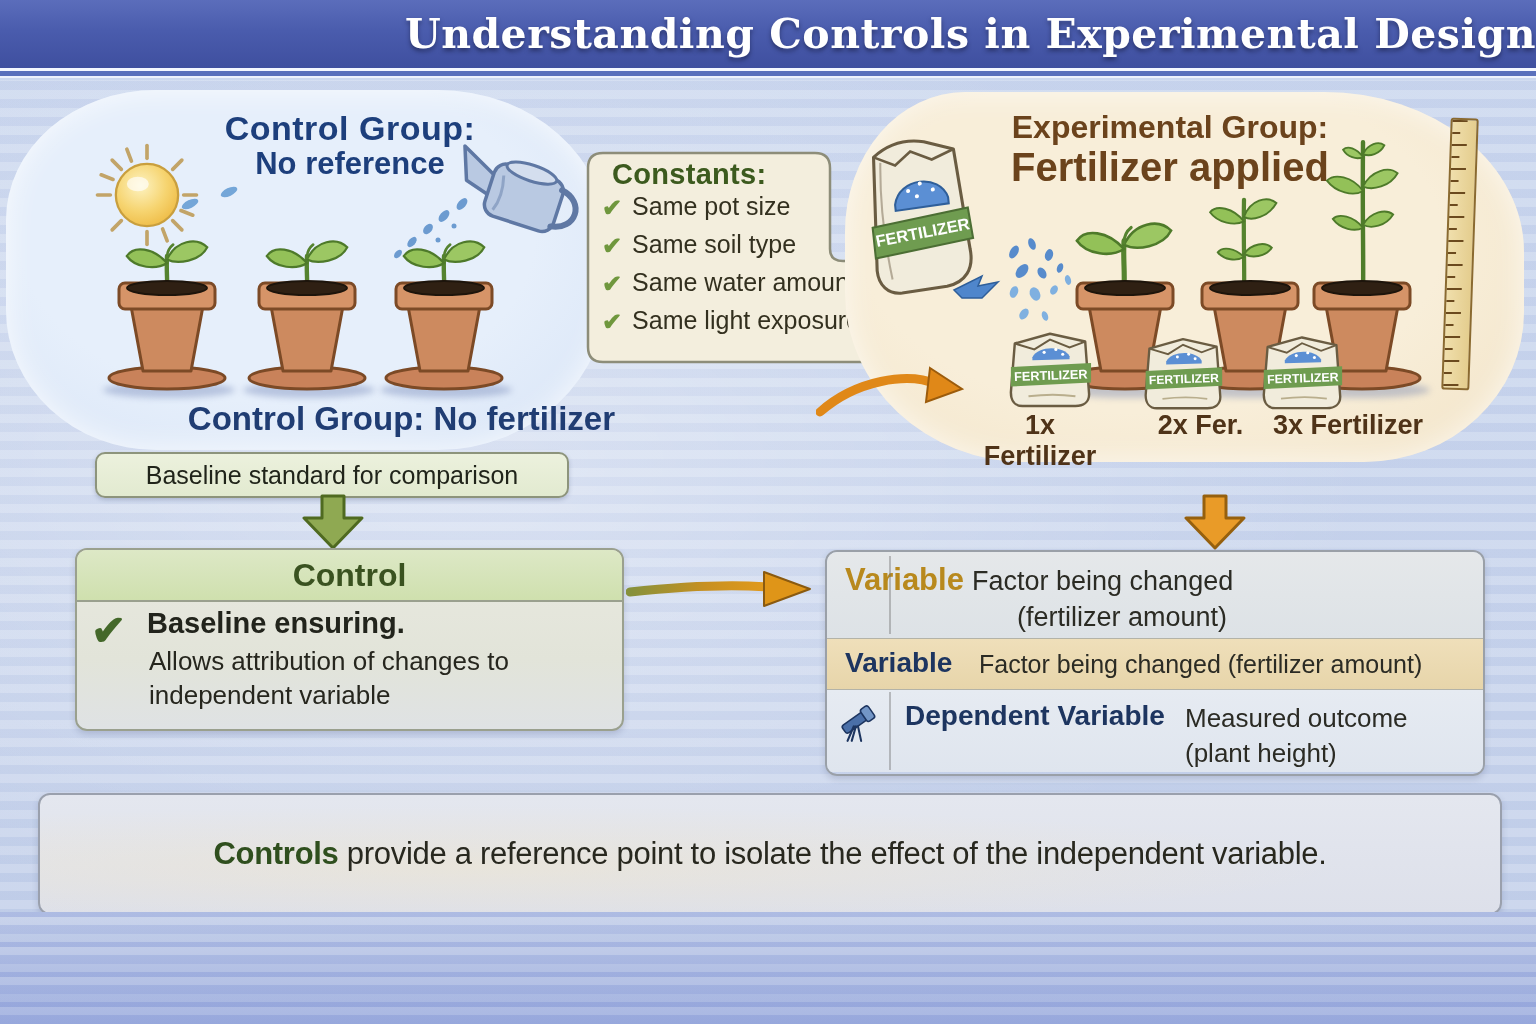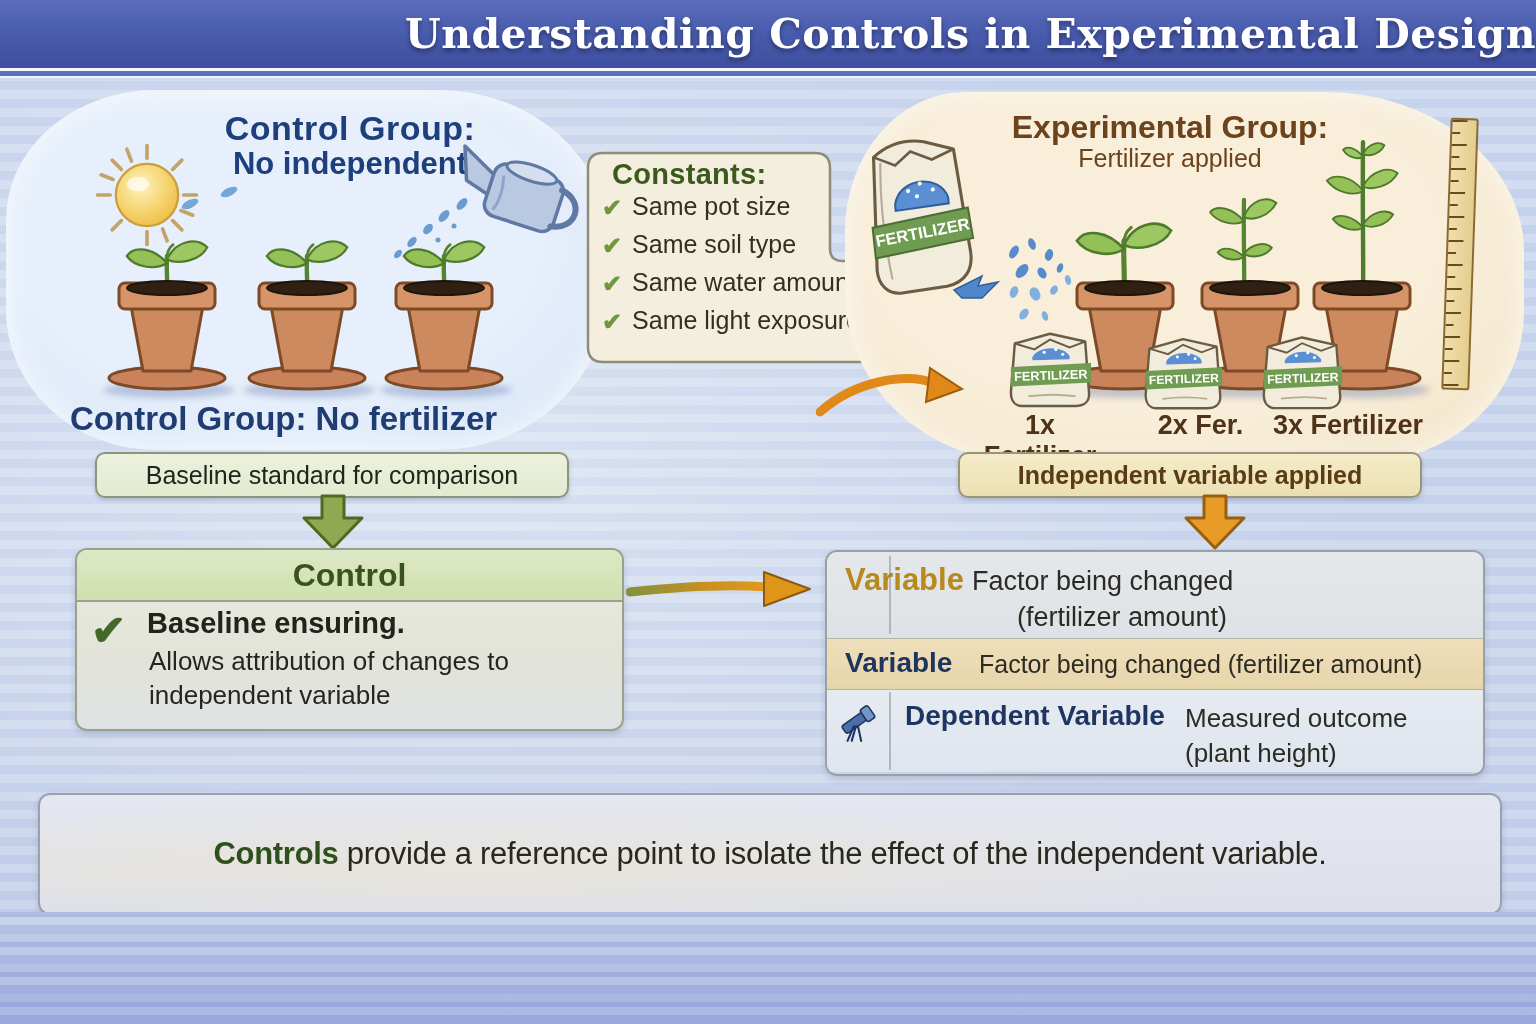--- a/index.html
+++ b/index.html
@@ -28,22 +28,22 @@
   .blob-right{left:845px;top:92px;width:679px;height:370px;
     border-radius:120px 200px 160px 180px / 140px 160px 150px 170px;
     background:radial-gradient(ellipse at 45% 40%, #f8eed9 55%, #f2e3c6 100%);
     box-shadow:inset 0 0 30px rgba(255,255,255,.7);}
   
   .cg-head{left:180px;top:110px;width:340px;text-align:center;color:#1d3f7c;line-height:1.08;}
   .cg-head .l1{font-size:34px;font-weight:700;letter-spacing:.5px;}
   .cg-head .l2{font-size:31px;font-weight:600;}
   .eg-head{left:950px;top:110px;width:440px;text-align:center;color:#6b431c;line-height:1.1;}
   .eg-head .l1{font-size:32px;font-weight:600;}
-  .eg-head .l2{font-size:25px;font-weight:400;}
-  .cg-caption{left:70px;top:400px;width:545px;text-align:left;color:#203d73;font-size:33px;font-weight:600;}
+  .eg-head .l2{font-size:40px;font-weight:700;}
+  .cg-caption{left:70px;top:400px;width:545px;text-align:right;color:#203d73;font-size:33px;font-weight:600;}
   .dose{color:#4f3318;font-size:27px;font-weight:600;text-align:center;}
   
   .const-head{left:612px;top:158px;font-size:29px;font-weight:700;color:#3c5a1e;letter-spacing:.3px;}
   .const-list{left:602px;top:192px;width:270px;list-style:none;margin:0;padding:0;}
   .const-list li{display:flex;align-items:baseline;gap:10px;height:38px;font-size:25px;color:#33301f;}
   .chk{color:#6f973d;font-size:24px;font-weight:700;transform:translateY(1px);}
   
   .pill{border-radius:10px;display:flex;align-items:center;justify-content:center;
     font-size:25px;box-shadow:0 2px 4px rgba(60,70,110,.25);}
   .pill-green{left:95px;top:452px;width:470px;height:42px;background:linear-gradient(180deg,#ecf1dd,#e2ead0);
@@ -164,21 +164,21 @@
         <line x1="77" y1="97" x2="82" y2="110"></line>
       <line x1="10" y1="38" x2="23" y2="43"></line>
         <line x1="97" y1="77" x2="110" y2="82"></line>
     </g>
     <circle cx="60" cy="60" r="34" fill="url(#sungrad)" stroke="#c99f3e" stroke-width="2.5"></circle>
     <ellipse cx="50" cy="48" rx="12" ry="8" fill="rgba(255,255,255,.65)"></ellipse>
   </svg>
 
   <div class="abs cg-head">
     <div class="l1">Control Group:</div>
-    <div class="l2">No independent</div>
+    <div class="l2">No reference</div>
   </div>
 
   <svg class="abs" style="left:440px;top:136px" width="150" height="118" viewBox="0 0 150 118">
     <g transform="rotate(18 75 60)">
       <path d="M52,48 L12,28 L24,60 L52,68 Z" fill="#b9c9e2" stroke="#5f78a4" stroke-width="3.5" stroke-linejoin="round"></path>
       <rect x="48" y="32" width="72" height="54" rx="12" fill="#b9c9e2" stroke="#5f78a4" stroke-width="3.5"></rect>
       <ellipse cx="84" cy="33" rx="26" ry="8" fill="#d4deee" stroke="#5f78a4" stroke-width="3"></ellipse>
       <path d="M118,40 C144,44 144,74 118,78" fill="none" stroke="#5f78a4" stroke-width="6" stroke-linecap="round"></path>
       <path d="M58,44 C62,58 62,70 58,80" fill="none" stroke="#8fa4c6" stroke-width="3"></path>
     </g>
@@ -354,21 +354,20 @@
   <svg class="abs" style="left:816px;top:364px" width="150" height="58" viewBox="0 0 150 58">
     <path d="M4,48 C40,16 92,8 120,20" fill="none" stroke="#e08818" stroke-width="9" stroke-linecap="round"></path>
     <polygon points="114,4 146,25 110,38" fill="#e08818" stroke="#9c5c0c" stroke-width="2"></polygon>
   </svg>
 
   <div class="abs dose" style="left:965px;top:410px;width:150px">1x Fertilizer</div>
   <div class="abs dose" style="left:1128px;top:410px;width:145px">2x Fer.</div>
   <div class="abs dose" style="left:1268px;top:410px;width:160px">3x Fertilizer</div>
 
   <div class="abs pill pill-green">Baseline standard for comparison</div>
-  <div class="abs pill pill-cream">Independent variable applied</div>
 
   <svg class="abs" style="left:300px;top:494px" width="66" height="56" viewBox="0 0 66 56">
     <polygon points="22,2 44,2 44,24 62,24 33,54 4,24 22,24" fill="#8fa952" stroke="#4f6a20" stroke-width="3" stroke-linejoin="round"></polygon>
   </svg>
   <svg class="abs" style="left:1182px;top:494px" width="66" height="56" viewBox="0 0 66 56">
     <polygon points="22,2 44,2 44,24 62,24 33,54 4,24 22,24" fill="#e99b28" stroke="#96600e" stroke-width="3" stroke-linejoin="round"></polygon>
   </svg>
 
   <div class="abs ctrl-box">
     <div class="abs ctrl-head">Control</div>

